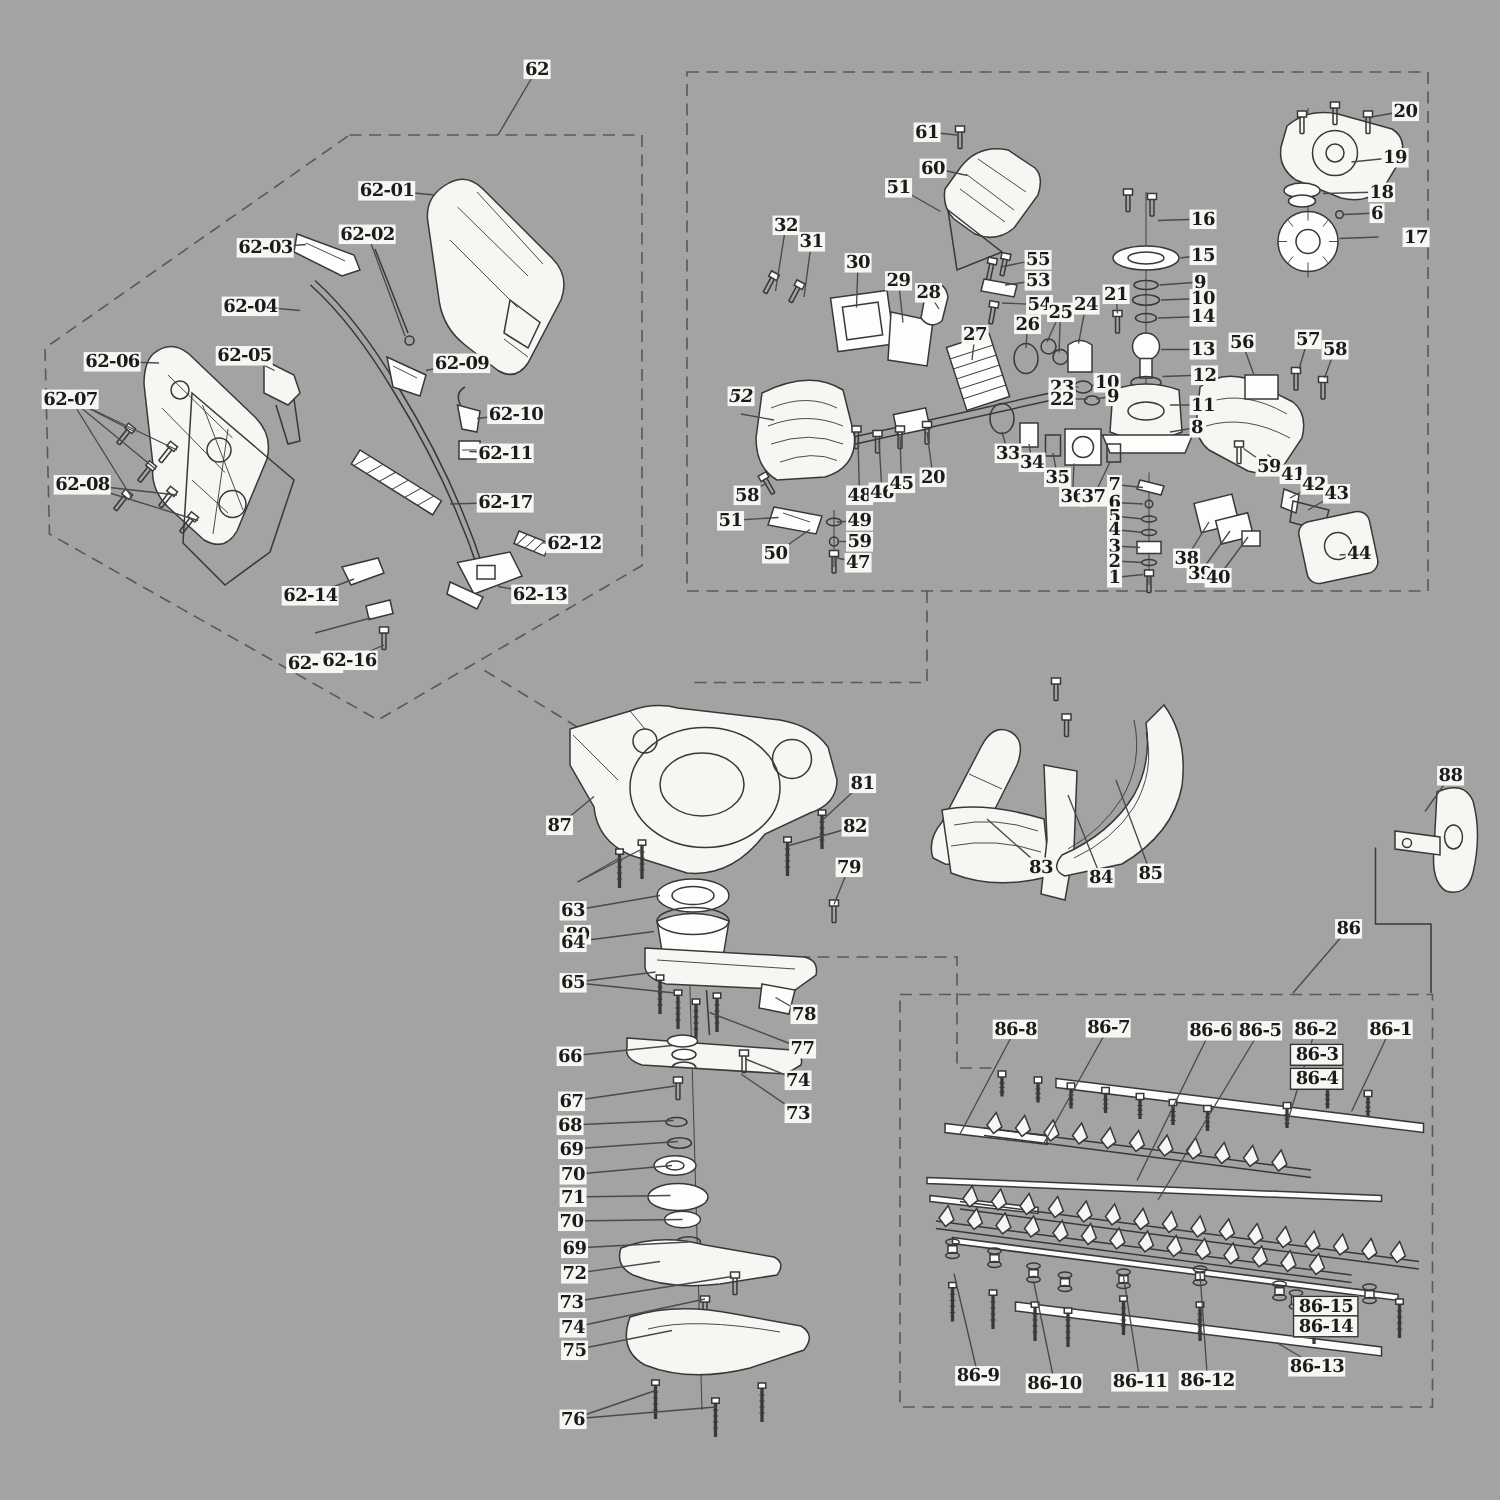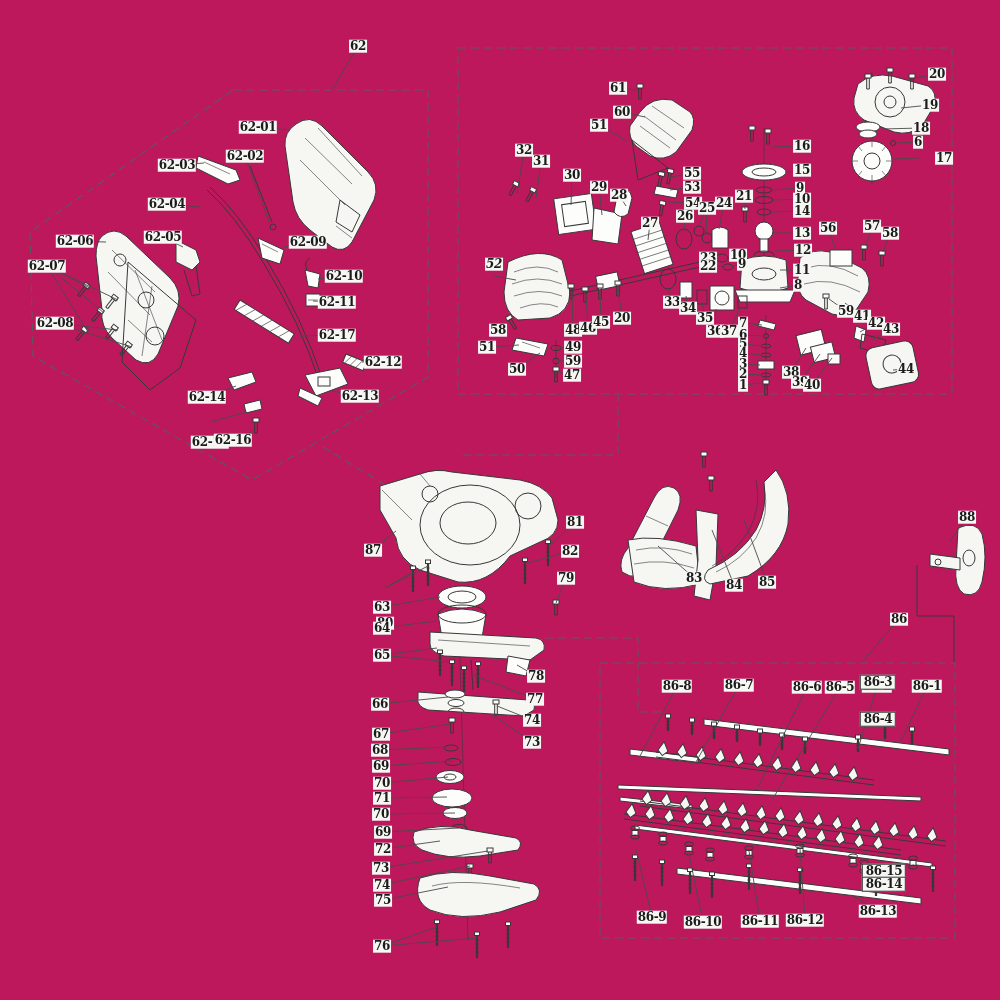--- a/index.html
+++ b/index.html
@@ -13,21 +13,21 @@
     background:#f6f6f3;padding:0 1px;white-space:nowrap;letter-spacing:-0.4px;}
   .plabel.boxed{border:1px solid #333;padding:0 3px;}
   .dashedge{stroke:#5a5a5a;stroke-width:1.1;stroke-dasharray:8 5;fill:none;}
   .thin{stroke-width:0.6;}
   .fillp{fill:#f6f6f3;}
   .fillw{fill:#fdfdfc;}
 </style>
 </head>
 <body style="background: rgb(246, 246, 243);">
 
-<div id="stage" style="background: #be185d;">
+<div id="stage" style="background: #a3a3a3;">
 <svg id="art" viewBox="0 0 1000 1000">
   <defs>
     <g id="boltv">
       <rect x="-3" y="0" width="6" height="4" class="fillw"></rect>
       <line x1="-1.3" y1="4" x2="-1.3" y2="15"></line>
           <line x1="1.3" y1="4" x2="1.3" y2="15"></line>
       <line x1="-1.3" y1="15" x2="1.3" y2="15"></line>
     </g>
     <g id="screwd">
       <rect x="-2.5" y="0" width="5" height="4" class="fillw"></rect>
@@ -626,21 +626,21 @@
       <div class="plabel" style="left: 694px; top: 578px; color: rgb(27, 27, 27);">83</div>
       <div class="plabel" style="left: 734px; top: 585px; color: rgb(27, 27, 27);">84</div>
       <div class="plabel" style="left: 767px; top: 582px; color: rgb(27, 27, 27);">85</div>
       <div class="plabel" style="left: 967px; top: 517px; color: rgb(27, 27, 27);">88</div>
       <div class="plabel" style="left: 899px; top: 619px; color: rgb(27, 27, 27);">86</div>
       <div class="plabel" style="left: 677px; top: 686px; color: rgb(27, 27, 27);">86-8</div>
       <div class="plabel" style="left: 739px; top: 685px; color: rgb(27, 27, 27);">86-7</div>
       <div class="plabel" style="left: 807px; top: 687px; color: rgb(27, 27, 27);">86-6</div>
       <div class="plabel" style="left: 840px; top: 687px; color: rgb(27, 27, 27);">86-5</div>
       <div class="plabel" style="left: 877px; top: 686px; color: rgb(27, 27, 27);">86-2</div>
-      <div class="plabel boxed" style="left: 878px; top: 682px; color: rgb(27, 27, 27);">86-3</div>
+      <div class="plabel boxed" style="left: 878px; top: 703px; color: rgb(27, 27, 27);">86-3</div>
       <div class="plabel boxed" style="left: 878px; top: 719px; color: rgb(27, 27, 27);">86-4</div>
       <div class="plabel" style="left: 927px; top: 686px; color: rgb(27, 27, 27);">86-1</div>
       <div class="plabel" style="left: 652px; top: 917px; color: rgb(27, 27, 27);">86-9</div>
       <div class="plabel" style="left: 703px; top: 922px; color: rgb(27, 27, 27);">86-10</div>
       <div class="plabel" style="left: 760px; top: 921px; color: rgb(27, 27, 27);">86-11</div>
       <div class="plabel" style="left: 805px; top: 920px; color: rgb(27, 27, 27);">86-12</div>
       <div class="plabel" style="left: 878px; top: 911px; color: rgb(27, 27, 27);">86-13</div>
       <div class="plabel boxed" style="left: 884px; top: 871px; color: rgb(27, 27, 27);">86-15</div>
       <div class="plabel boxed" style="left: 884px; top: 884px; color: rgb(27, 27, 27);">86-14</div>
     </div>

